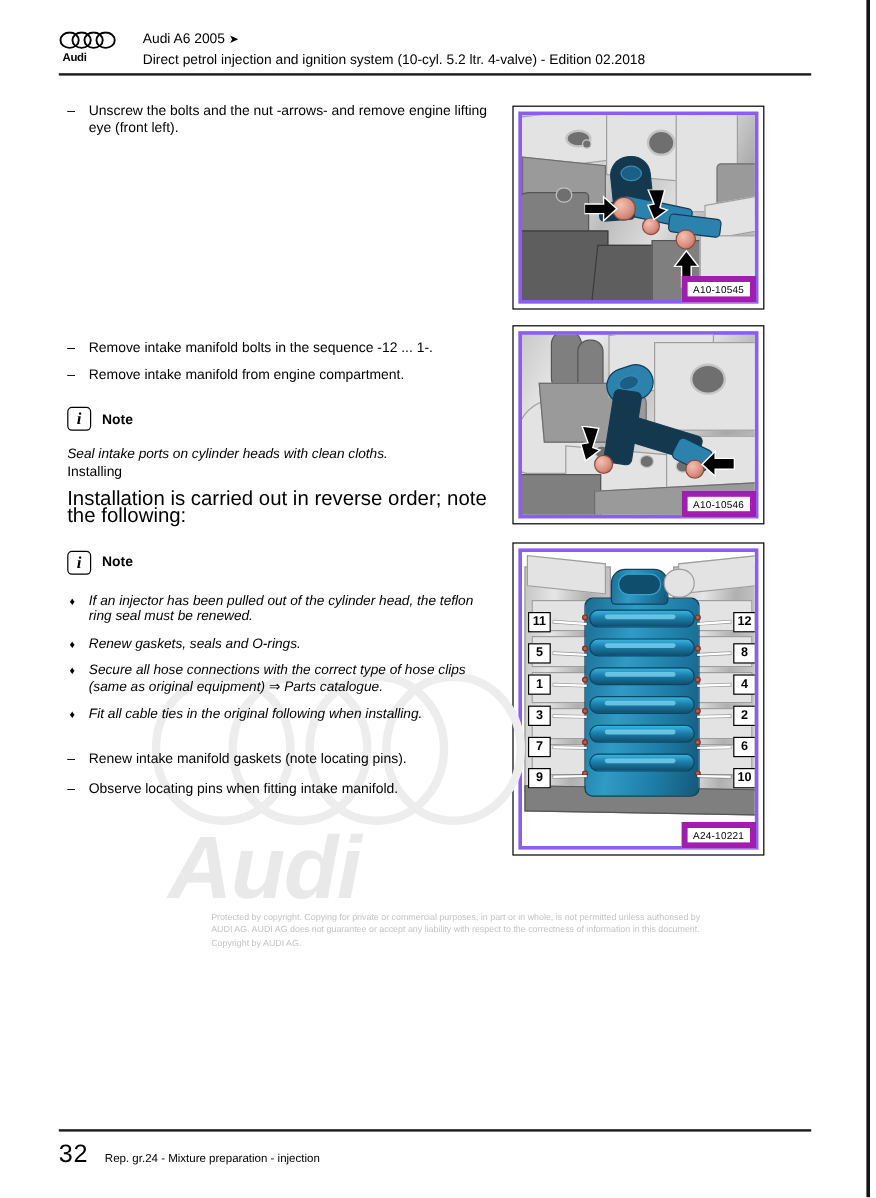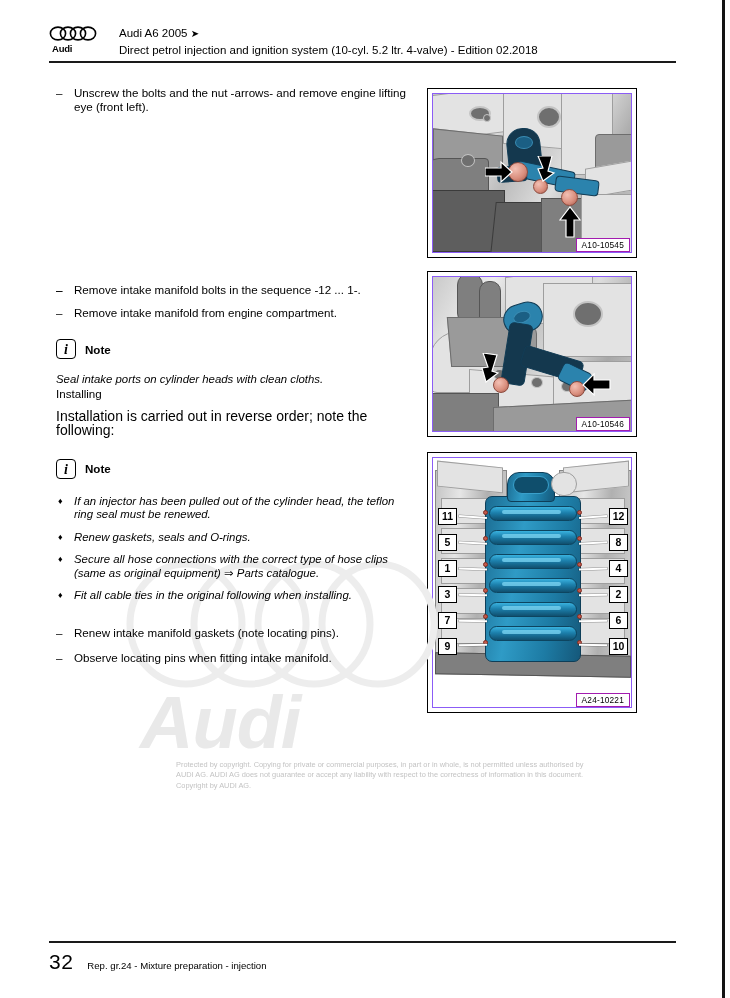--- a/index.html
+++ b/index.html
@@ -137,21 +137,21 @@
     line-height: 13.5px;
     color: #000;
   }
 
   .section-title {
     font-size: 11.6px;
     font-weight: normal;
     color: #000;
   }
   .plain-line {
-    font-size: 14px;
+    font-size: 17px;
     line-height: 14px;
     color: #000;
   }
 
   .bullet {
     position: relative;
     padding-left: 18px;
     font-size: 11.4px;
     font-style: italic;
     line-height: 13.4px;
@@ -168,28 +168,28 @@
   
   .figure {
     position: absolute;
     border: 1.5px solid #000;
     background: #ffffff;
     overflow: hidden;
   }
   .fig-inner {
     position: absolute;
     left: 4px; top: 4px; right: 4px; bottom: 4px;
-    border: 1px solid #8b5cf6;
+    border: 3px solid #8b5cf6;
     overflow: hidden;
     background: #d8d8d8;
   }
   .fig-code {
     position: absolute;
     right: 6px; bottom: 5px;
-    border: 1px solid #a21caf;
+    border: 5px solid #a21caf;
     background: #fff;
     font-size: 8.3px;
     letter-spacing: 0.2px;
     padding: 1px 5px 1px 5px;
     color: #000;
     font-family: "Liberation Sans", sans-serif;
     z-index: 40;
     margin-left: 28px;
   }
 

